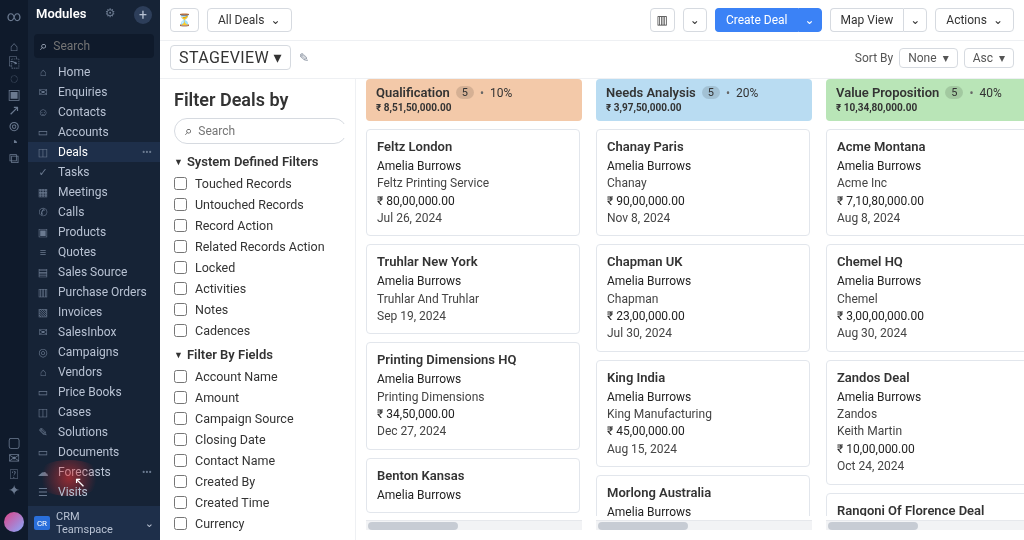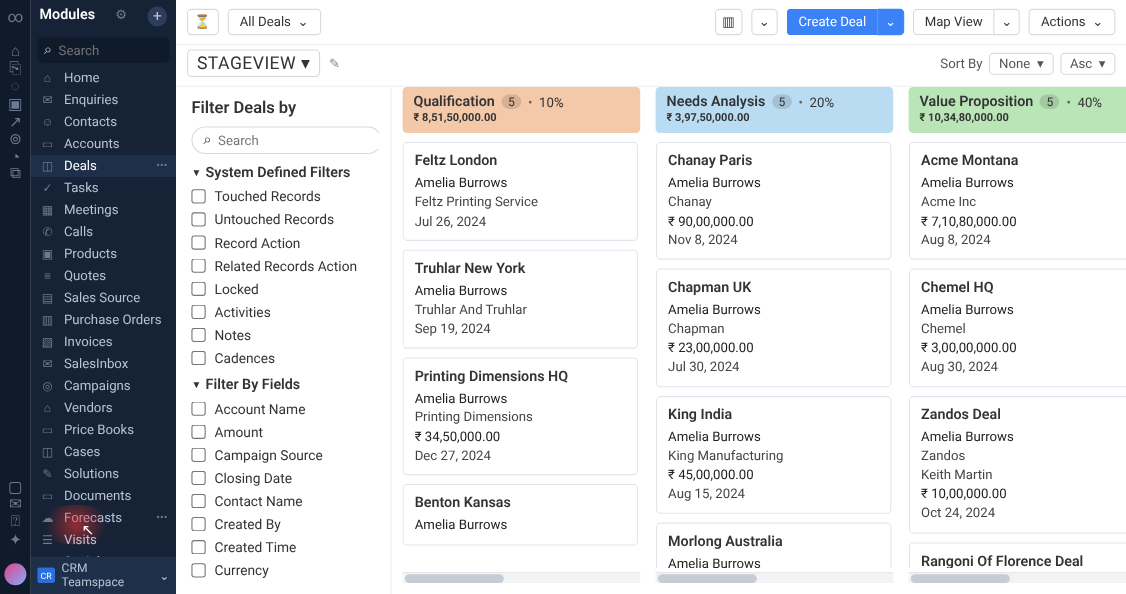--- a/index.html
+++ b/index.html
@@ -32,26 +32,26 @@
 .btn-split{display:flex}
 .btn-split .l{border-radius:4px 0 0 4px;border-right:none}
 .btn-split .r{border-radius:0 4px 4px 0;padding:4px 6px}
 .spacer{flex:1}
 .viewbar{display:flex;align-items:center;padding:4px 10px 8px;gap:8px;border-bottom:1px solid #eef0f3}
 .stageview{border:1px solid #d6dae0;border-radius:4px;padding:2px 8px;font-size:16px;letter-spacing:.4px;cursor:pointer}
 .pencil{color:#7a8494;font-size:12px;cursor:pointer}
 .sortby{margin-left:auto;display:flex;align-items:center;gap:6px;font-size:12px;color:#555}
 .content{flex:1;display:flex;overflow:hidden}
 .filters{width:196px;border-right:1px solid #eef0f3;padding:10px 8px 8px 14px;overflow:auto}
-.filters h4{font-size:15px;font-weight:600;margin-bottom:8px}
+.filters h4{font-size:18px;font-weight:600;margin-bottom:8px}
 .fsearch{border:1px solid #d6dae0;border-radius:16px;padding:4px 10px;display:flex;align-items:center;gap:6px;margin-bottom:10px}
 .fsearch input{border:none;outline:none;font-size:12px;flex:1}
 .fgroup{font-size:13px;font-weight:600;margin:6px 0 4px;display:flex;align-items:center;gap:4px}
 .fgroup .car{font-size:9px}
-.fitem{display:flex;gap:8px;padding:3px 0;font-size:12.5px;color:#333}
+.fitem{display:flex;align-items:center;gap:8px;padding:3px 0;font-size:12.5px;color:#333}
 .fitem input{width:13px;height:13px}
 .board{flex:1;display:flex;gap:14px;padding:0 10px 10px;overflow:hidden}
 .col{width:216px;flex:none;display:flex;flex-direction:column}
 .col-head{border-radius:4px;padding:6px 10px 8px;margin-bottom:8px}
 .ch-row{display:flex;align-items:center;gap:6px;font-size:12px}
 .ch-title{font-weight:600;font-size:13px}
 .ch-badge{background:rgba(0,0,0,.12);padding:0 6px;border-radius:8px;font-size:11px}
 .ch-sep{color:#666}
 .ch-total{font-weight:700;font-size:10px;margin-top:2px}
 .c1{background:#f3c9a9}
@@ -355,20 +355,21 @@
               <span class="ch-sep">•</span>
               <span>10%</span>
             </div>
             <div class="ch-total">₹ 8,51,50,000.00</div>
           </div>
           <div class="cards colscroll">
             <div class="card">
               <div class="title">Feltz London</div>
               <div class="line">Amelia Burrows</div>
               <div class="sub">Feltz Printing Service</div>
+              <div class="line">₹ 80,00,000.00</div>
               <div class="sub">Jul 26, 2024</div>
             </div>
             <div class="card">
               <div class="title">Truhlar New York</div>
               <div class="line">Amelia Burrows</div>
               <div class="sub">Truhlar And Truhlar</div>
               <div class="sub">Sep 19, 2024</div>
             </div>
             <div class="card">
               <div class="title">Printing Dimensions HQ</div>

